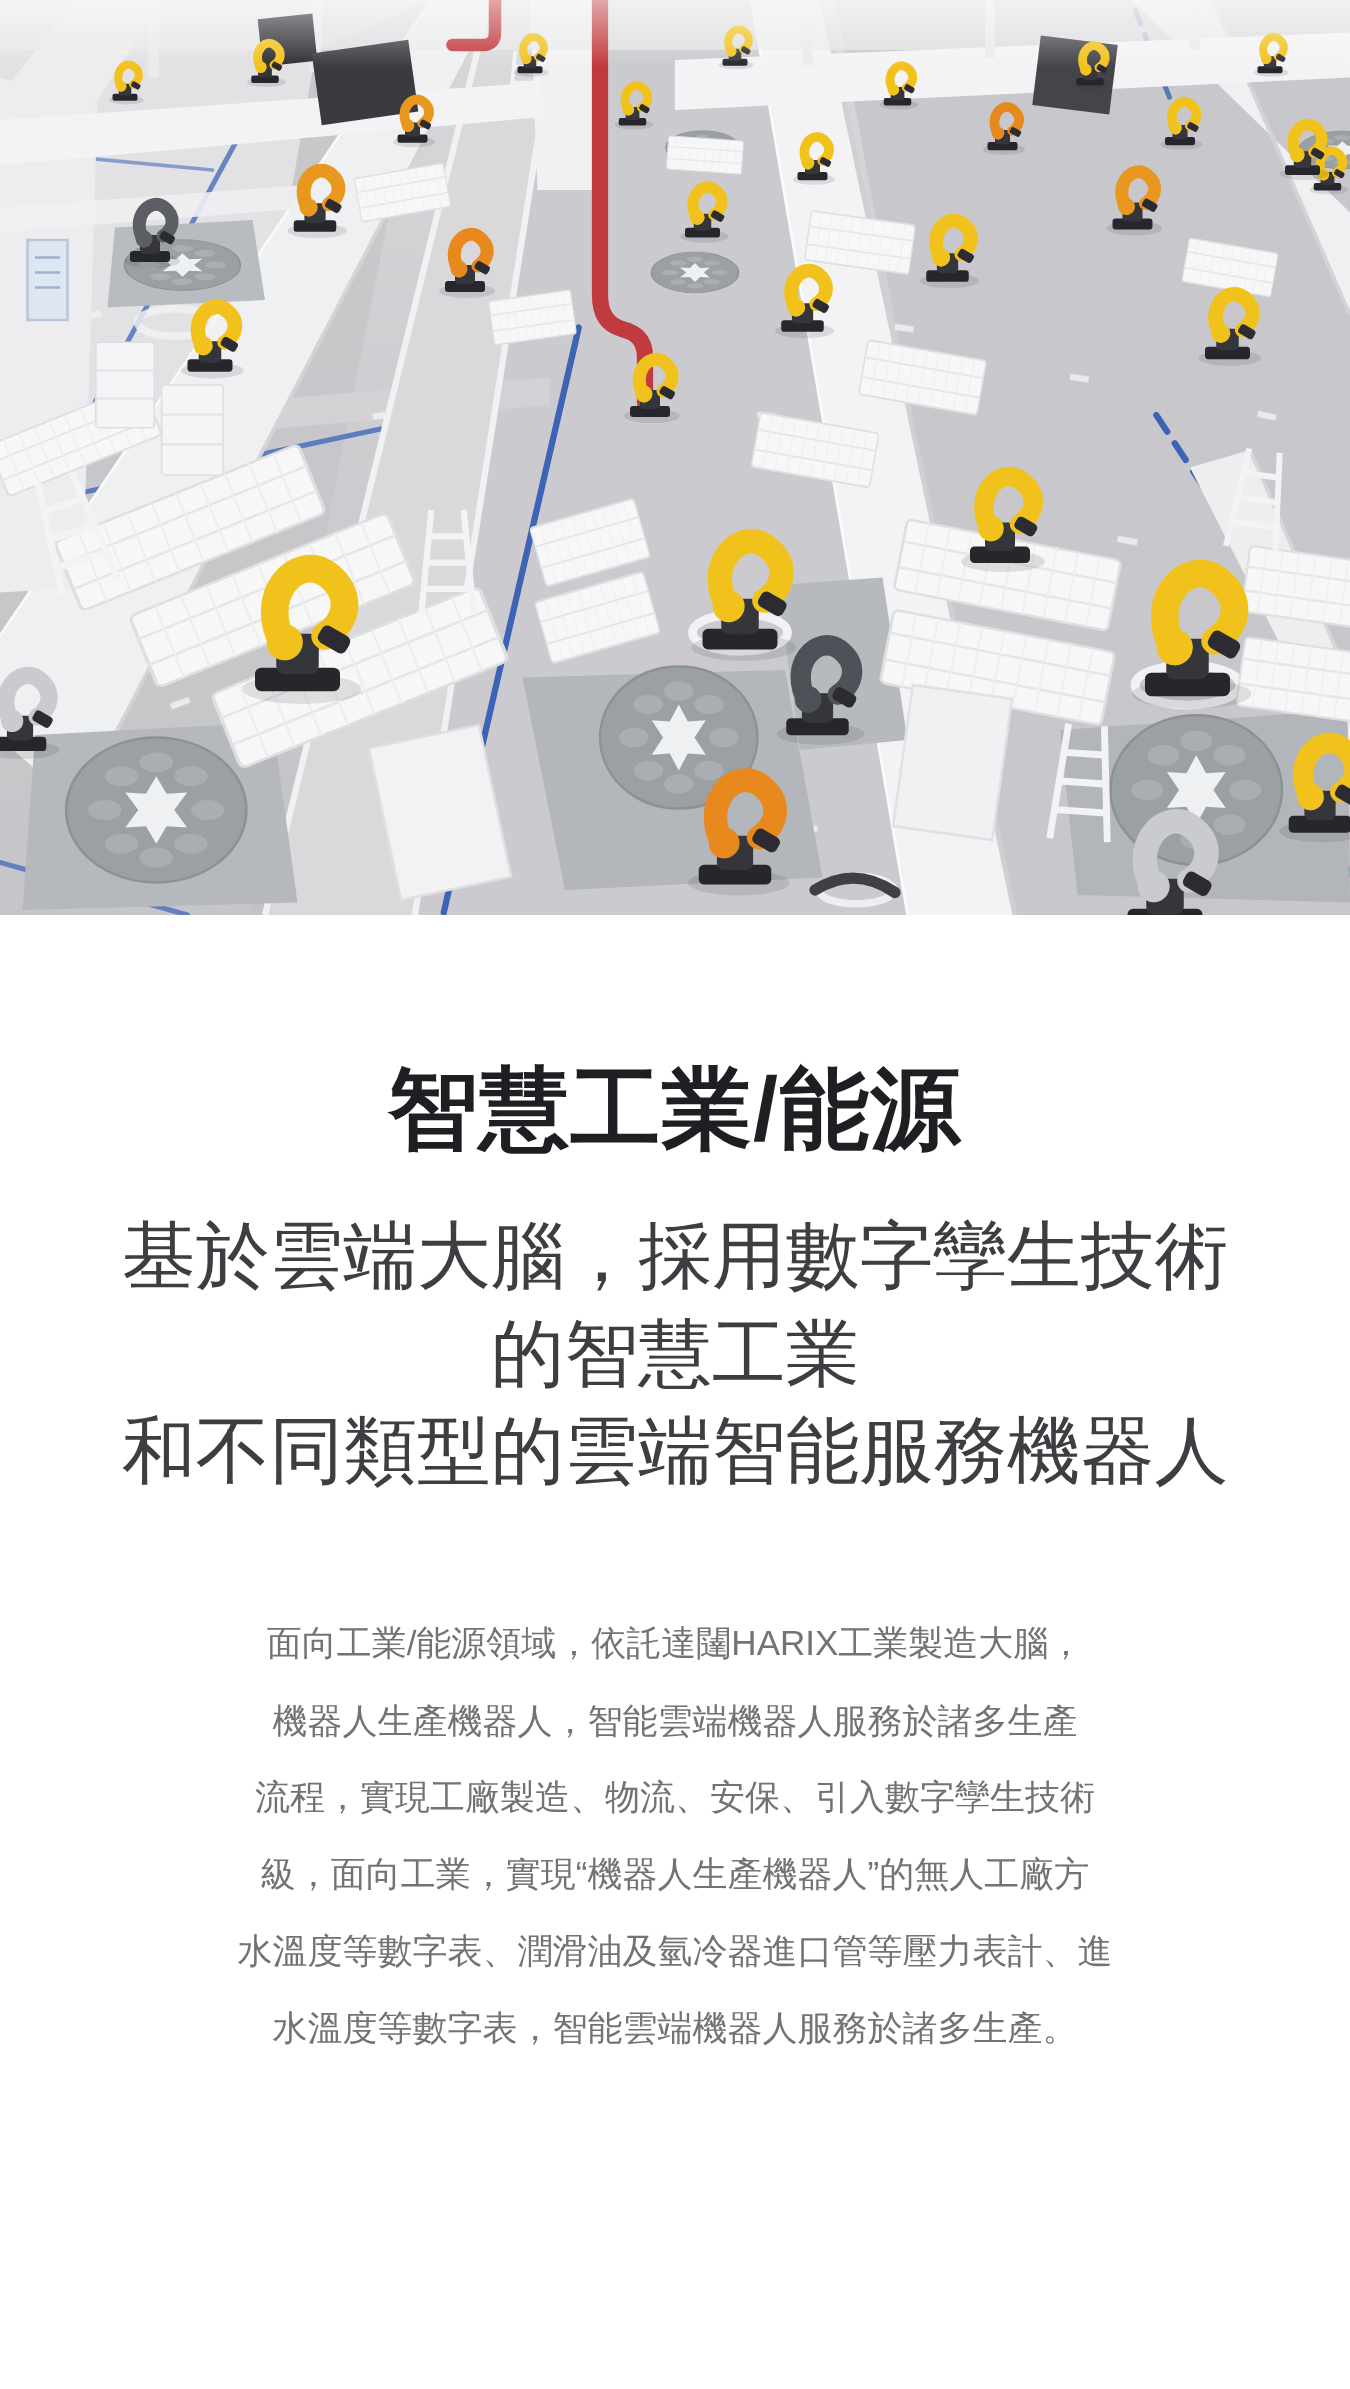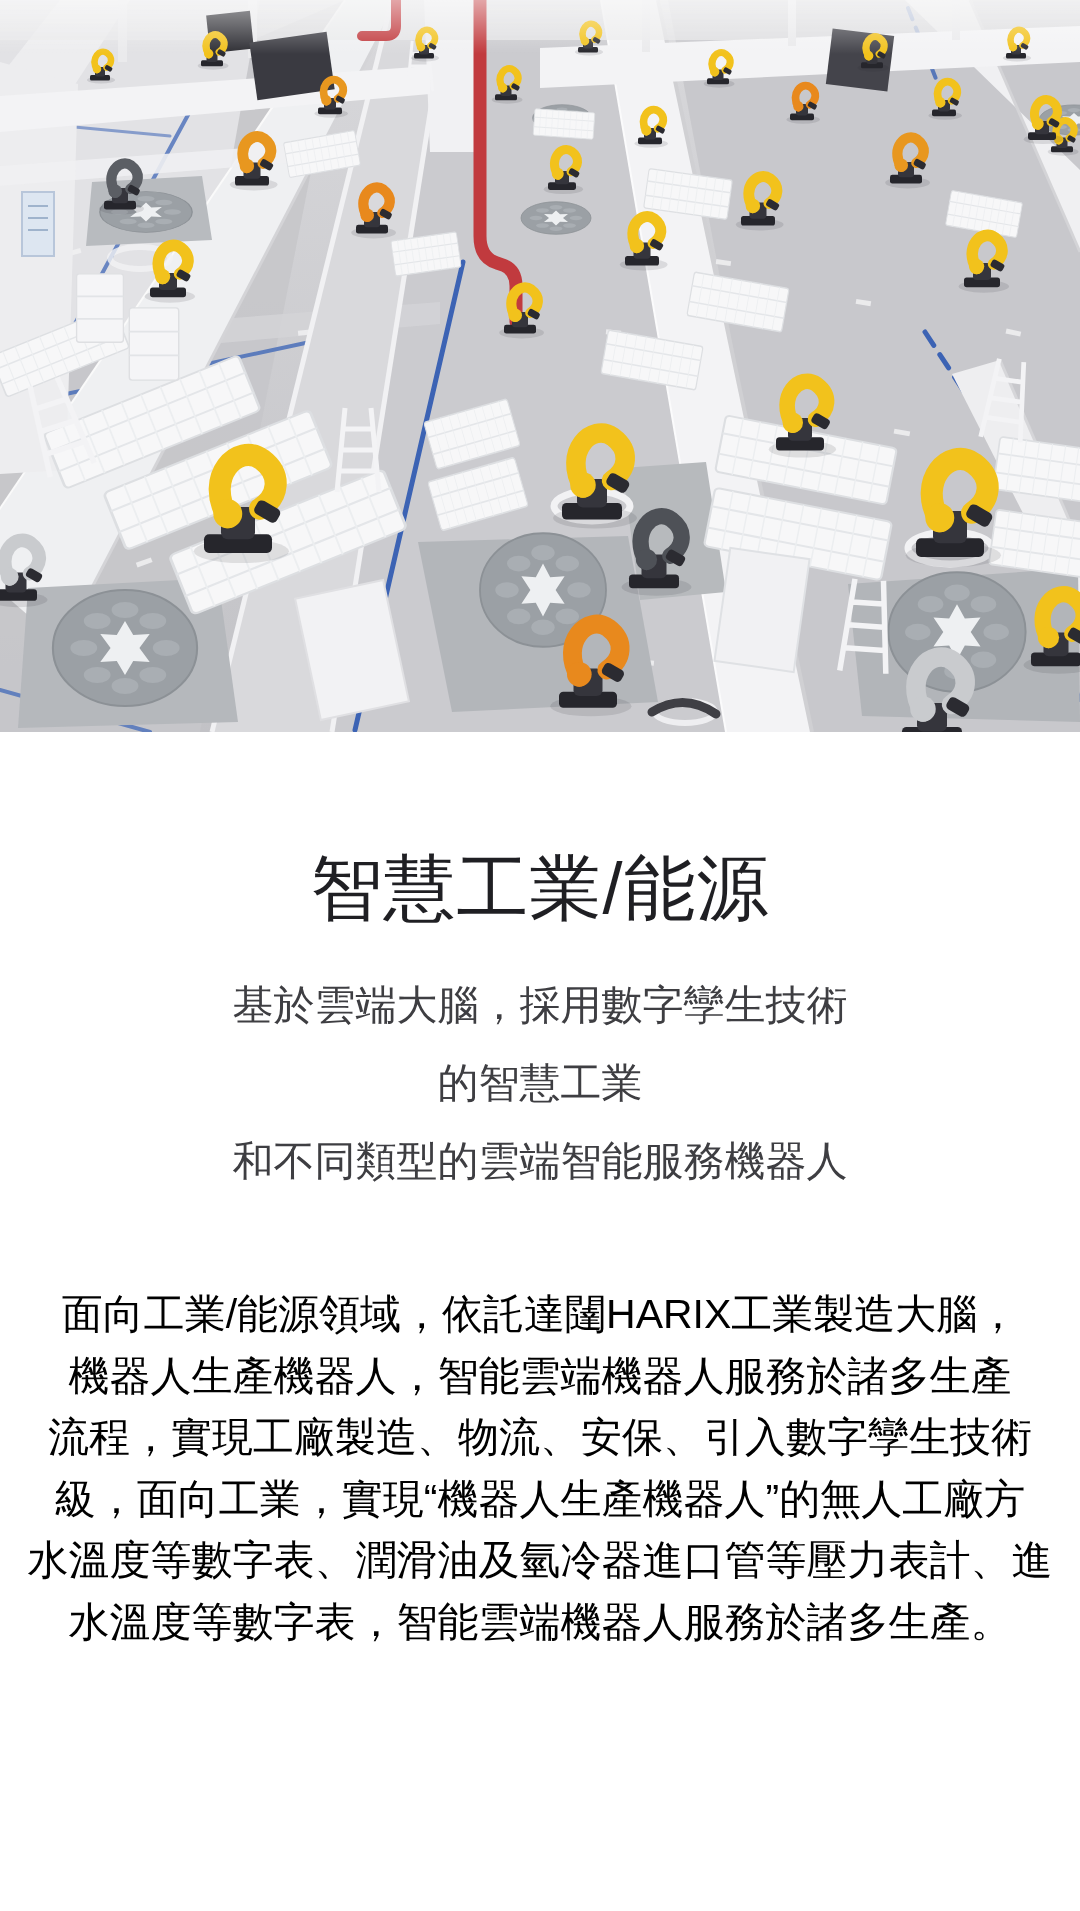--- a/index.html
+++ b/index.html
@@ -1,22 +1,22 @@
 <!DOCTYPE html>
 <html><head>
 <meta charset="utf-8">
 <style>
   html,body{margin:0;padding:0;background:#ffffff;}
   body{font-family:"Liberation Sans", sans-serif;}
   .page{position:relative;width:1080px;height:1911px;margin:0 auto;background:#ffffff;overflow:hidden;}
   .hero{margin:0;width:1080px;height:732px;display:block;}
   .hero svg{display:block;width:1080px;height:732px;}
-  .title{margin:114px 0 0 0;text-align:center;font-size:72px;line-height:84px;font-weight:400;color:#1f1f23;letter-spacing:1px;}
-  .subtitle{margin:36px 0 0 0;text-align:center;font-size:41px;line-height:78px;font-weight:400;color:#3e3e42;}
-  .body-text{margin:84px 0 0 0;text-align:center;font-size:41px;line-height:61.5px;font-weight:400;color:#000000;}
+  .title{margin:114px 0 0 0;text-align:center;font-size:72px;line-height:84px;font-weight:700;color:#1f1f23;letter-spacing:1px;}
+  .subtitle{margin:36px 0 0 0;text-align:center;font-size:59px;line-height:78px;font-weight:400;color:#3e3e42;}
+  .body-text{margin:84px 0 0 0;text-align:center;font-size:28px;line-height:61.5px;font-weight:400;color:#737373;}
   .ln{display:block;white-space:nowrap;}
 </style>
 </head>
 <body>
 
 <div class="page">
 
   <figure class="hero" role="img" aria-label="3D 渲染無人智慧工廠：白色廠房中多條輸送軌道、黃色與橙色機械臂、白色電池料箱、灰色圓形轉盤（白色星形中心）、藍色地面標線與紅色立管">
     <svg viewBox="0 0 1080 732" preserveAspectRatio="none" xmlns="http://www.w3.org/2000/svg">
       <defs>

